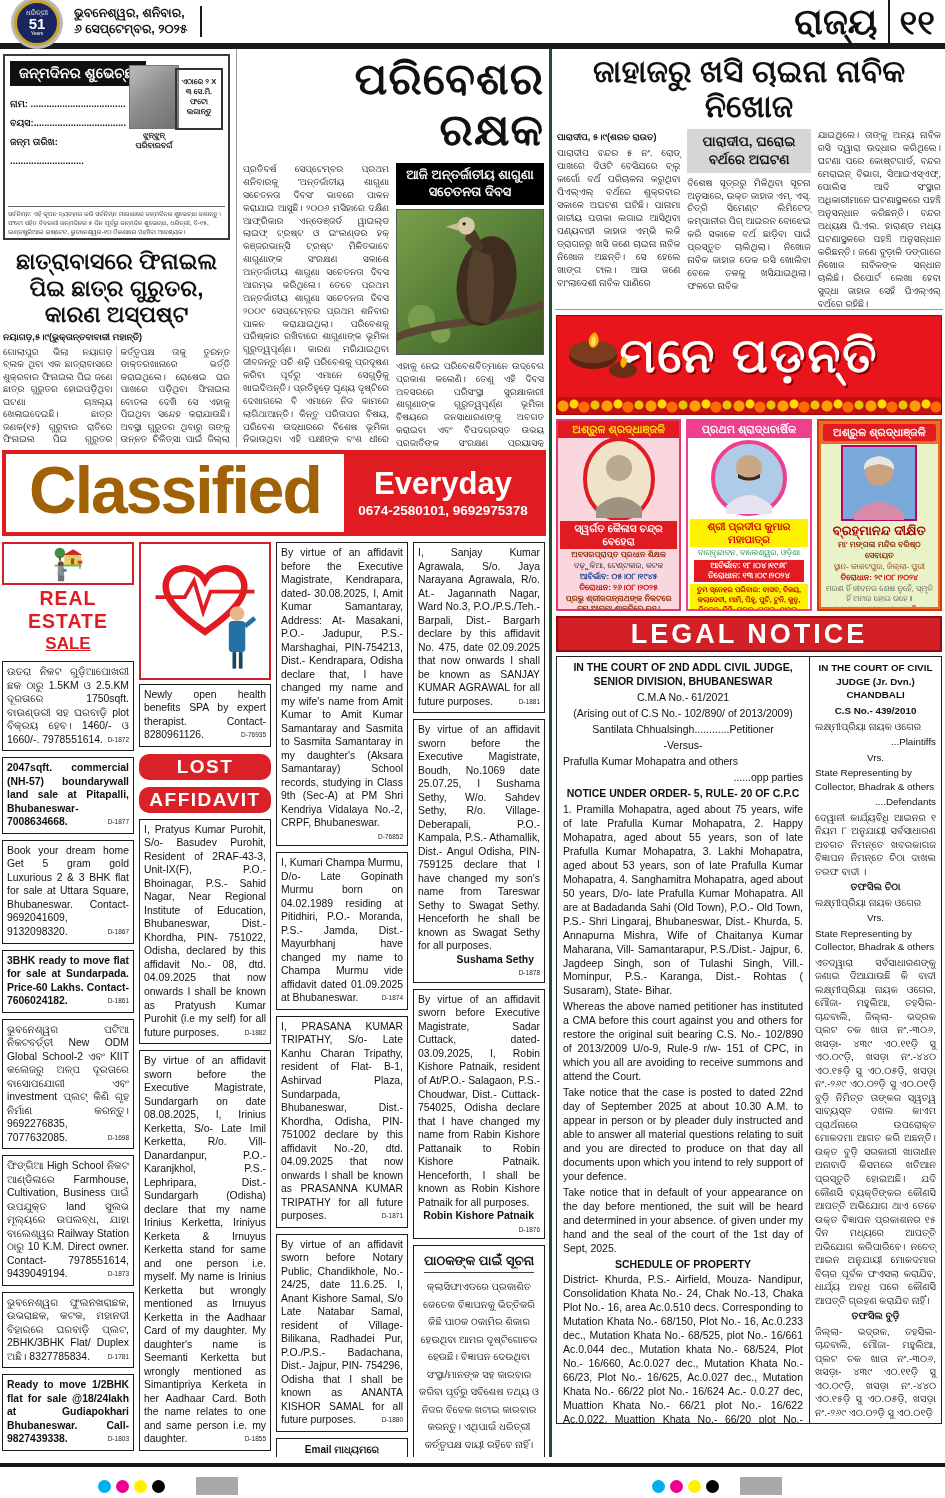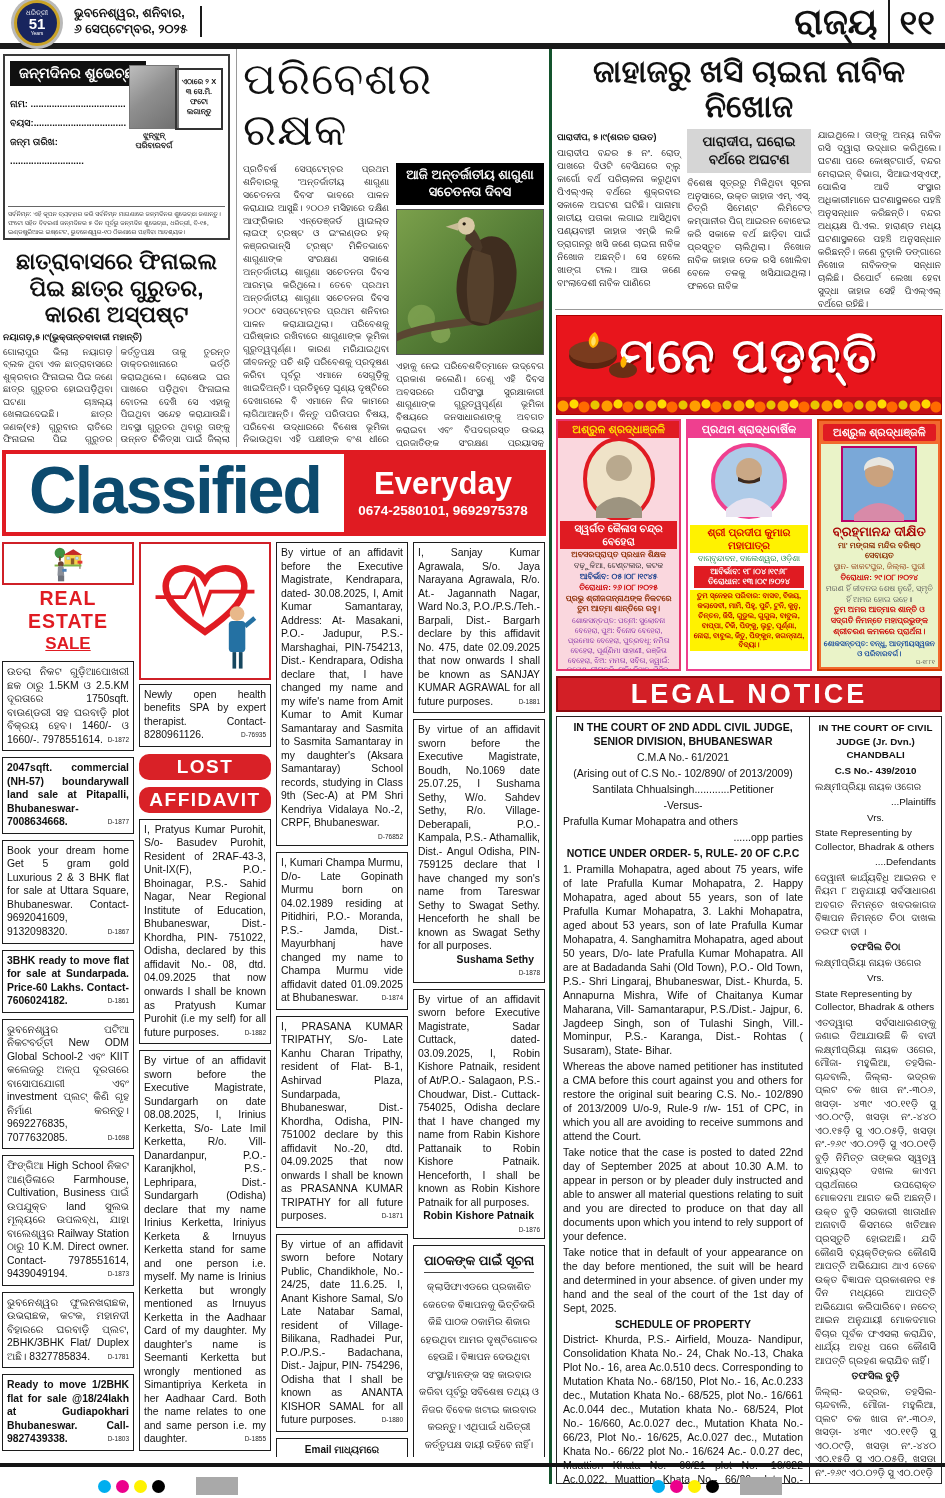--- a/index.html
+++ b/index.html
@@ -33,30 +33,30 @@
               background:linear-gradient(140deg,#bdbdbd 0%,#8f8f8f 45%,#6f6f6f 100%);border:1px solid #777}
   .bday-cap{position:absolute;top:75px;left:116px;width:66px;font-size:8px;font-weight:bold;text-align:center;line-height:1.2}
   .bday-slot{position:absolute;top:12px;right:5px;width:48px;height:62px;border:2px solid #333;
              font-size:7.5px;font-weight:bold;text-align:center;padding:7px 2px;line-height:1.35}
   .bday-foot{position:absolute;bottom:2px;left:3px;right:3px;font-size:6.3px;border-top:1px solid #666;
              padding-top:2px;line-height:1.45;color:#222}
   .hl1{font-size:22.5px;font-weight:bold;line-height:1.18;margin:9px 0 3px;text-align:center}
   .byline{font-size:9px;font-weight:bold;margin:2px 0 3px}
   .body2{columns:2;column-gap:8px;column-rule:1px solid #c2c2c2;font-size:9.2px;text-align:justify;
          line-height:1.36;height:118px;overflow:hidden}
-  .hlB{font-size:44px;font-weight:normal;text-align:left;margin:2px 0 7px;letter-spacing:1px}
+  .hlB{font-size:44px;font-weight:bold;text-align:right;margin:2px 0 7px;letter-spacing:1px}
   .pbrow{display:flex;gap:7px;height:320px;overflow:hidden}
   .pbleft{width:146px;min-width:146px;font-size:9.2px;text-align:justify;line-height:1.4}
   .pbright{flex:1;display:flex;flex-direction:column}
   .blackbox{background:#000;color:#fff;font-weight:bold;font-size:13px;text-align:center;padding:4px 2px;line-height:1.3}
   .vulture{height:146px;margin-top:4px;border:1px solid #555;overflow:hidden}
   .pbafter{font-size:9.2px;text-align:justify;margin-top:5px;line-height:1.4;flex:1;overflow:hidden}
   
   .cbanner{height:86px;border:4px solid #e01b22;display:flex;margin:3px 0 5px;overflow:hidden}
-  .cword{flex:1;color:#0c4a6e;font-weight:bold;font-size:66px;line-height:72px;text-align:center;letter-spacing:-2px}
+  .cword{flex:1;color:#a16207;font-weight:bold;font-size:66px;line-height:72px;text-align:center;letter-spacing:-2px}
   .ceright{width:198px;min-width:198px;background:#e01b22;color:#fff;text-align:center;
            display:flex;flex-direction:column;justify-content:center;gap:2px}
   .ev1{font-size:31px;font-weight:bold;line-height:1.05}
   .ev2{font-size:13.5px;font-weight:bold}
   
   .adsgrid{display:flex;gap:5px;height:916px;overflow:hidden;padding-top:1px}
   .adcol{width:132px;min-width:132px;display:flex;flex-direction:column}
   .ad{border:1.5px solid #1c1c1c;padding:3px 4px 4px;margin-bottom:6px;font-size:10.4px;line-height:1.3;text-align:justify}
   .ad.b{font-weight:bold}
   .code{font-size:6.5px;color:#222;float:right;margin-top:3px;font-weight:normal}
@@ -84,21 +84,21 @@
              text-shadow:2px 2px 0 #8c0000}
   .flowers{position:absolute;left:0;right:0;bottom:0;height:17px;
     background:
       radial-gradient(circle at 6px 9px,#ff9d00 5px,transparent 6px),
       radial-gradient(circle at 17px 7px,#ffd900 4px,transparent 5px),
       radial-gradient(circle at 27px 10px,#ff6a00 5px,transparent 6px),
       radial-gradient(circle at 38px 8px,#e8c400 4px,transparent 5px);
     background-size:44px 17px;background-color:#c21016}
   .diya{position:absolute;left:8px;top:6px}
   
-  .obitrow{display:flex;gap:5px;padding:0 1px;height:252px;overflow:hidden}
+  .obitrow{display:flex;gap:5px;padding:0 1px;height:192px;overflow:hidden}
   .obit{flex:1;border:2px solid #c00;display:flex;flex-direction:column;text-align:center;overflow:hidden;font-size:8px}
   .obit .tag{font-weight:bold;font-size:11px;padding:2px 0}
   .ophoto{height:86px;display:flex;align-items:center;justify-content:center}
   .oname{font-weight:bold;font-size:10.5px;padding:1px 0}
   .oline{font-size:8px;line-height:1.35;padding:0 3px}
   .obirth{color:#133c8c;font-weight:bold}
   .odeath{color:#c00;font-weight:bold}
   .ofam{font-size:7.3px;line-height:1.35;padding:1px 3px;text-align:center}
   .ocode{font-size:6px;text-align:right;padding:0 3px 1px;color:#444}
   .o1{background:#fad7de;border-color:#e6356e}

